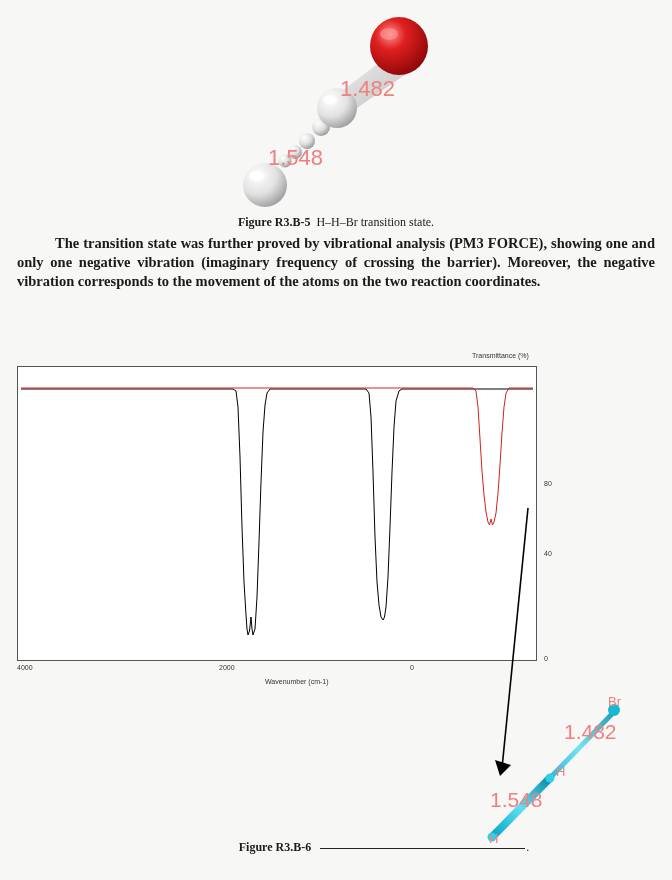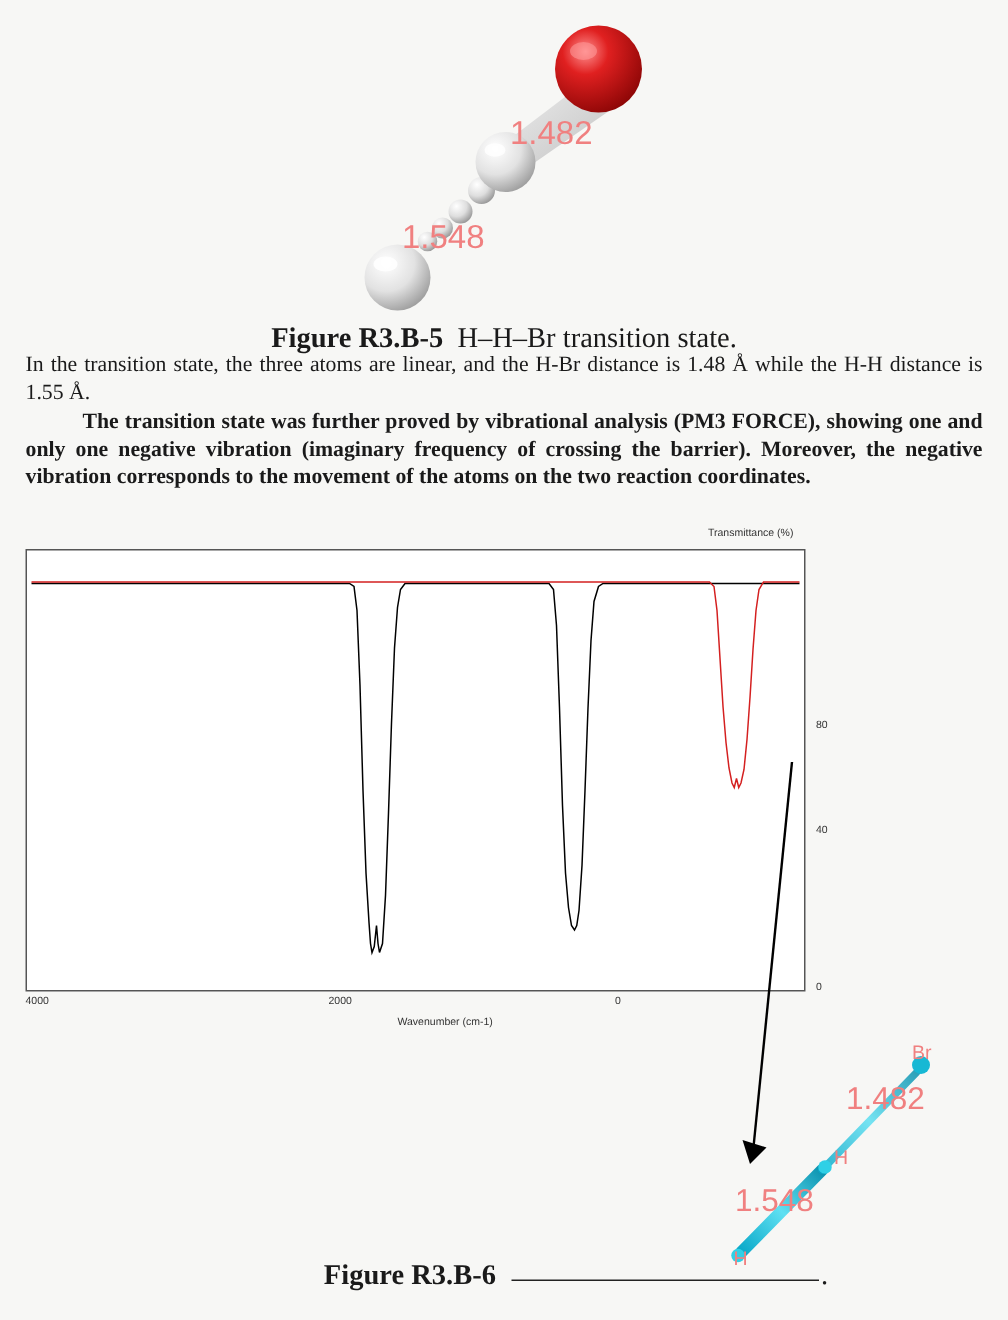--- a/index.html
+++ b/index.html
@@ -23,21 +23,21 @@
     top: 0;
     width: 672px;
     height: 212px;
   }
   .mol-top svg, .mol-bottom svg { display: block; }
 
   .fig-caption {
     position: absolute;
     width: 672px;
     text-align: center;
-    font-size: 19px;
+    font-size: 12px;
     font-family: "Liberation Serif", serif;
   }
   .fig-caption b { font-weight: bold; }
 
   #caption-1 { top: 215px; }
   #caption-2 { top: 840px; margin-left: 48px; }
 
   .cap-rule {
     display: inline-block;
     width: 205px;
@@ -179,21 +179,20 @@
     <text class="dim-label" x="268" y="165" font-size="22">1.548</text>
   </svg>
 </div>
 
 <div class="fig-caption" id="caption-1">
   <b>Figure R3.B-5</b>&nbsp;
   <span>H–H–Br transition state.</span>
 </div>
 
 <div class="body-text">
-  <p>In the transition state, the three atoms are linear, and the H-Br distance is 1.48 Å while the H-H distance is 1.55 Å.</p>
   <p class="indent">The transition state was further proved by vibrational analysis (PM3 FORCE), showing one and only one negative vibration (imaginary frequency of crossing the barrier). Moreover, the negative vibration corresponds to the movement of the atoms on the two reaction coordinates.</p>
 </div>
 
 <div class="chart-wrap">
   <div class="chart-title">Transmittance  (%)</div>
   <div class="chart-box">
     <svg width="518" height="293" viewBox="0 0 518 293" xmlns="http://www.w3.org/2000/svg">
 
       <g>
         <path fill="none" stroke="#000000" stroke-width="1" d="M3,22 L215,22 L218,24 L220,40 L222,90 L224,160 L226,215 L228,248 L229,262 L230,268

